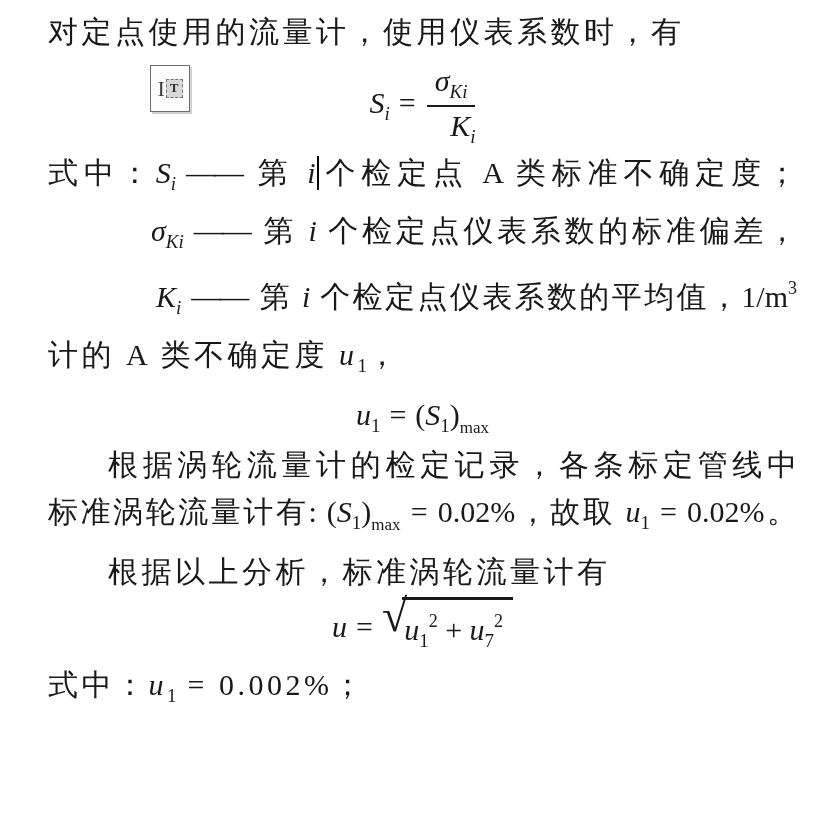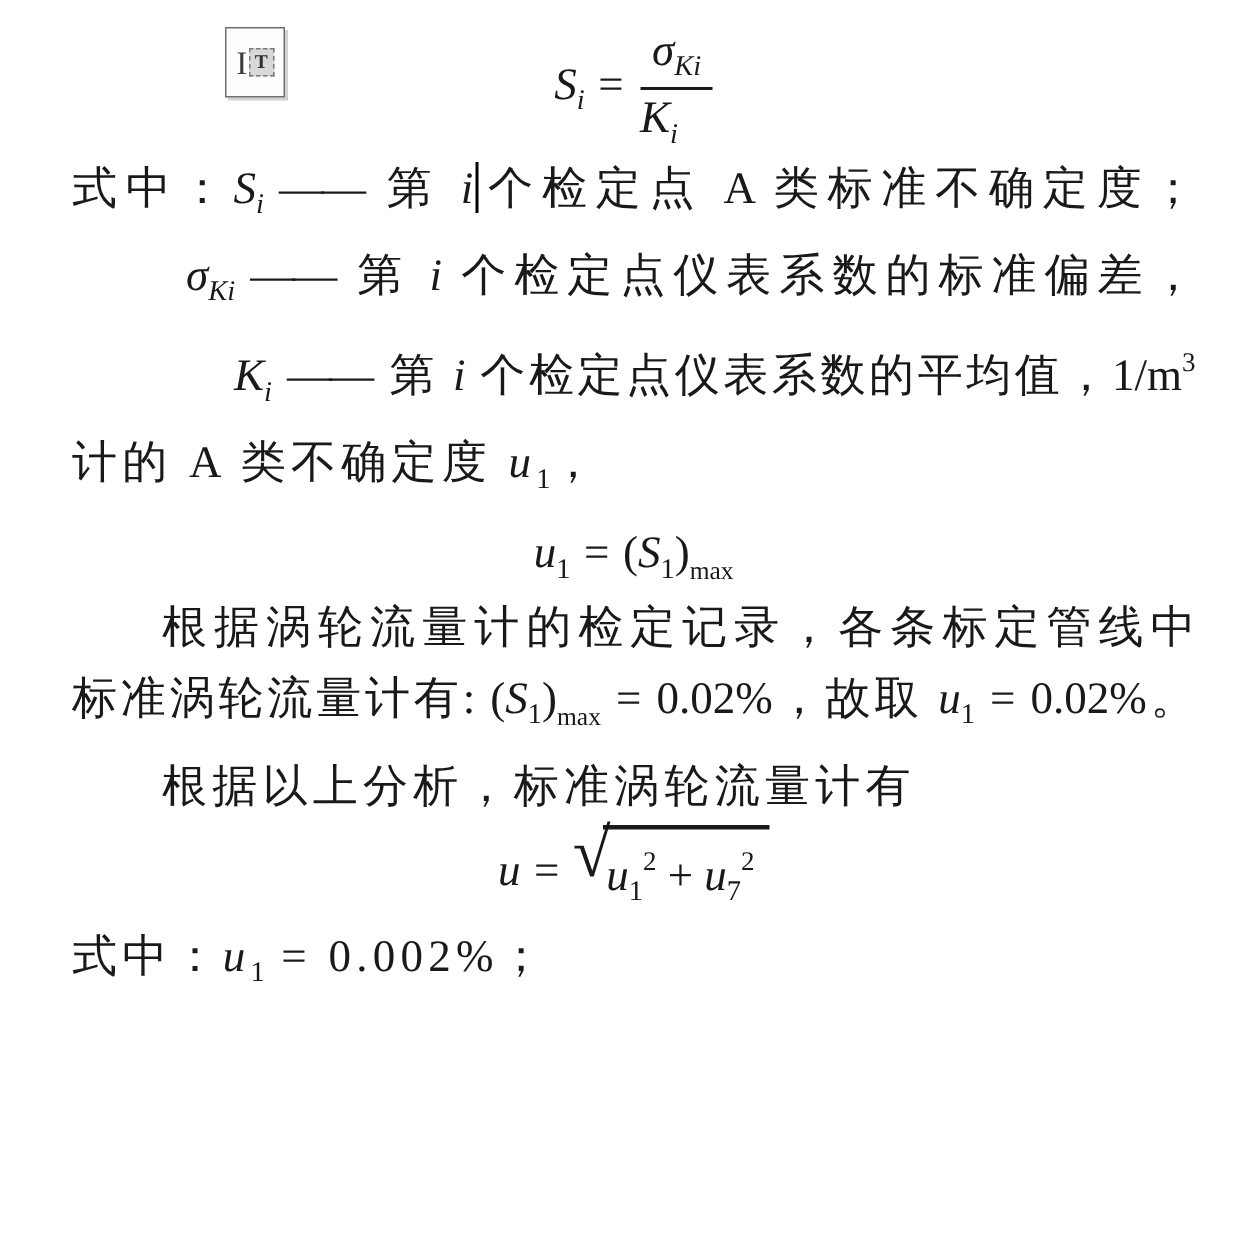--- a/index.html
+++ b/index.html
@@ -11,60 +11,61 @@
     background:#ffffff;
     color:#191919;
     font-family:"Liberation Serif","DejaVu Serif",serif;
     font-size:30px;
     overflow:hidden;
   }
   .line { line-height:47px; white-space:normal; }
   .ls   { letter-spacing:3.5px; }
   .just { text-align:justify; text-align-last:justify; text-justify:inter-ideograph; }
   .ind2 { text-indent:60px; }
-  .defind  { margin-left:76px; }
+  .defind  { margin-left:103px; }
   .defind2 { margin-left:108px; }
 
   .mv { font-style:italic; }
   .sub { font-size:19px; font-style:italic; vertical-align:-7px; letter-spacing:0; }
   .rsub { font-size:19px; font-style:normal; vertical-align:-7px; letter-spacing:0; }
   .maxsub { font-size:17px; font-style:normal; vertical-align:-8px; letter-spacing:0; }
   .sup { font-size:18px; font-style:normal; vertical-align:13px; letter-spacing:0; }
   .dash { padding:0 10px; letter-spacing:-2px; white-space:nowrap; }
   .eq { padding:0 9px; font-style:normal; }
 
   
   .f1row { position:relative; height:86px; margin:8px 0 0 0;
            display:flex; align-items:center; justify-content:center; }
   .obj-icon { position:absolute; left:102px; top:2px; width:38px; height:45px;
               background:#fdfdfd; border:1px solid #6e6e6e;
               box-shadow:2px 2px 0 rgba(0,0,0,0.18);
               display:flex; align-items:center; justify-content:center; cursor:pointer; }
   .ibeam { font-size:22px; color:#3c3c3c; font-style:normal; margin-right:1px; line-height:1; }
   .tbox { font-size:13px; font-weight:bold; color:#2e2e2e; background:#d8d8d8;
           border:1px dashed #7a7a7a; padding:1px 3px; line-height:1.1; }
-  .frac { display:inline-block; vertical-align:middle; text-align:left; margin-left:2px; }
+  .frac { display:inline-block; vertical-align:middle; text-align:right; margin-left:2px; }
   .frac .num { display:block; border-bottom:2px solid #1a1a1a; padding:0 8px 3px; line-height:1.05; }
   .frac .den { display:block; padding-top:3px; line-height:1.05; }
 
   .f2row { height:52px; line-height:52px; text-align:center; }
 
   .f3row { height:64px; display:flex; justify-content:center; align-items:flex-start; padding-top:2px; }
   .sqrt { display:inline-flex; align-items:flex-start; }
   .rad-sign { font-size:46px; line-height:46px; font-style:normal; transform:translateY(-4px); }
   .radicand { border-top:3px solid #1a1a1a; padding:5px 10px 0 2px; margin-left:-5px; line-height:32px; }
 
   .caret { display:inline-block; width:2px; height:34px; background:#000;
            vertical-align:-7px; margin:0 1px; }
 </style>
 </head>
 <body>
 
 <div class="page">
 
+  <div class="line ls"><span>对定点使用的流量计，使用仪表系数时，有</span></div>
 
   <div class="f1row">
     <span class="obj-icon">
         <span class="ibeam">I</span>
         <span class="tbox">T</span>
       </span>
     <span><span class="mv">S</span><span class="sub">i</span><span class="eq">=</span><span class="frac"><span class="num"><span class="mv">σ</span><span class="sub">Ki</span></span><span class="den"><span class="mv">K</span><span class="sub">i</span></span></span></span>
   </div>
 
   <div class="line just"><span>式中：</span><span class="mv">S</span><span class="sub">i</span><span class="dash">——</span><span>第 </span><span class="mv">i</span><span class="caret"></span><span>个检定点 A 类标准不确定度；</span></div>

